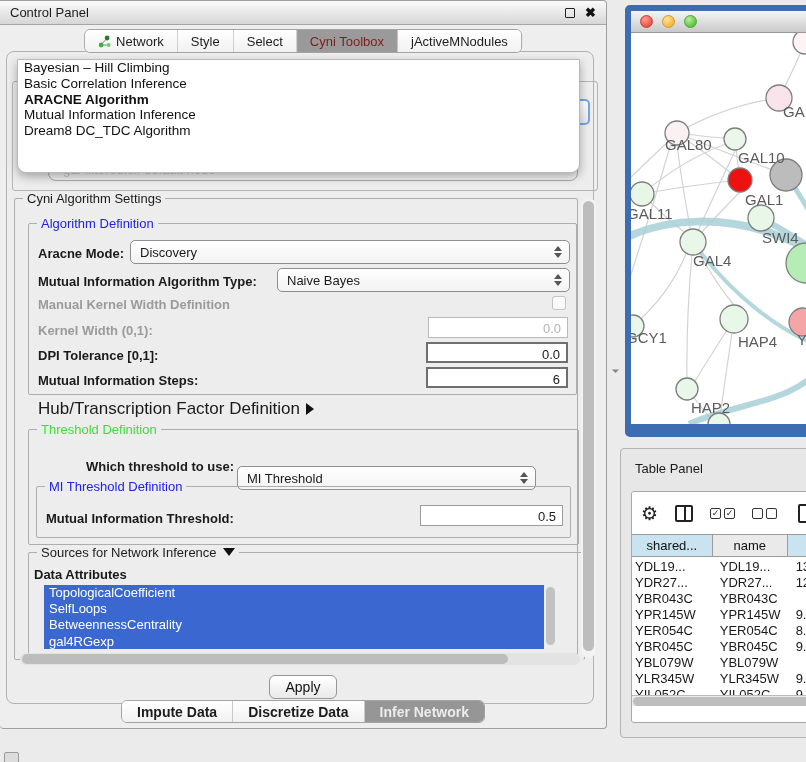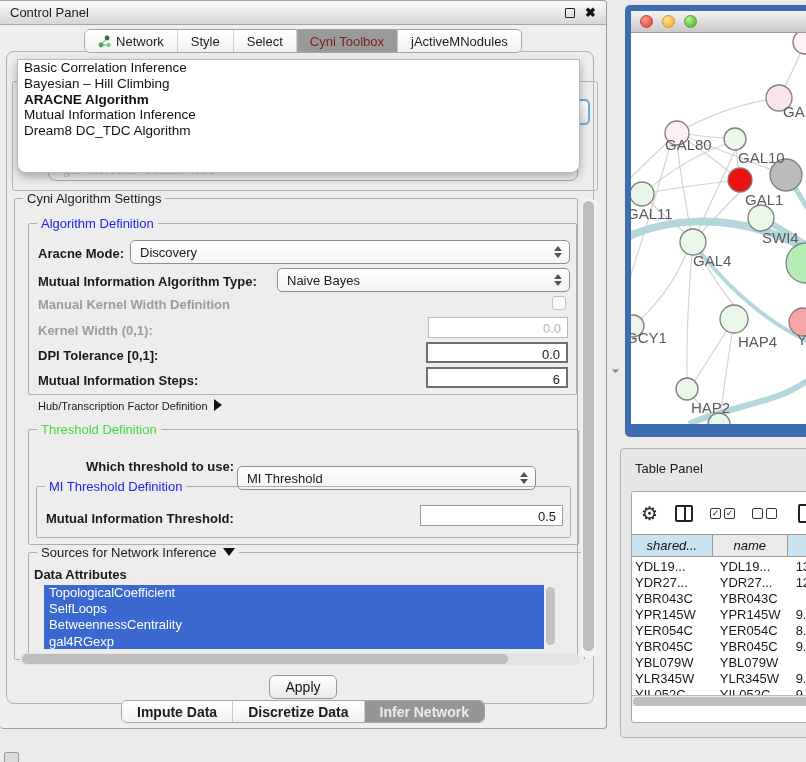--- a/index.html
+++ b/index.html
@@ -115,21 +115,21 @@
         border:1px solid #a8a8a8; border-radius:3px; overflow:hidden; }
   .tp-toolbar { height:42px; display:flex; align-items:center; gap:17px; padding-left:9px; background:#fff; }
   .gear-icon { font-size:19px; color:#222; line-height:1; }
   .col-icon { width:18px; height:17px; border:2px solid #222; border-radius:2px; position:relative; }
   .col-icon:before { content:""; position:absolute; left:50%; top:0; bottom:0; width:2px; background:#222; }
   .cb-pair { display:flex; gap:3px; }
   .cb { width:11px; height:11px; border:1.5px solid #333; border-radius:2px; font-size:9px; line-height:9px; text-align:center; color:#222;}
   .doc-icon { width:15px; height:19px; border:2px solid #222; border-radius:2px; margin-left:4px;}
   .tp-table { border-top:1px solid #9c9c9c; }
   .tp-head { display:flex; height:22px; border-bottom:1px solid #9c9c9c; }
-  .th { font-size:13px; display:flex; align-items:center; justify-content:center; border-right:1px solid #9c9c9c; color:#111;font-style:italic;}
+  .th { font-size:13px; display:flex; align-items:center; justify-content:center; border-right:1px solid #9c9c9c; color:#111;}
   .th.c1 { width:82px; background:#c9e3f1; }
   .th.c2 { width:76px; background:#eaeaea; }
   .th.c3 { width:48px; background:#c9e3f1; }
   .tp-rows { height:138px; overflow:hidden; padding-top:2px; }
   .tr { display:flex; height:16px; font-size:13px; }
   .td { white-space:nowrap; overflow:hidden; }
   .td.c1 { width:82px; padding-left:3px; }
   .td.c2 { width:76px; padding-left:7px; }
   .td.c3 { width:48px; padding-left:8px; }
   .tp-hscroll { height:11px; background:#ececec; border-top:1px solid #bbb; position:relative;}
@@ -179,22 +179,22 @@
   </div>
 
   <div class="main-box"></div>
 
   <div class="frag-group"></div>
   <div class="frag-combo-arrow"></div>
   <div class="frag-combo-bottom">gal-filtered.sif default node</div>
 
   <div class="popup">
     <div>
+        <div class="dd-item">Bayesian – Hill Climbing</div>
         <div class="dd-item">Basic Correlation Inference</div>
-        <div class="dd-item">Bayesian – Hill Climbing</div>
         <div class="dd-item sel">ARACNE Algorithm</div>
         <div class="dd-item">Mutual Information Inference</div>
         <div class="dd-item">Dream8 DC_TDC Algorithm</div>
       </div>
   </div>
 
   <div class="group" style="left:14px; top:197px; width:564px; height:462px; border-radius:2px;">
     <span class="group-title t-black">Cyni Algorithm Settings</span>
   </div>
 
@@ -224,21 +224,21 @@
 
   <span class="lbl dis" style="left:38px; top:322px;">Kernel Width (0,1):</span>
   <div class="field dis" style="left:428px; top:316px; width:140px;">0.0</div>
 
   <span class="lbl" style="left:38px; top:347px;">DPI Tolerance [0,1]:</span>
   <div class="field strong" style="left:426px; top:341px; width:142px;">0.0</div>
 
   <span class="lbl" style="left:38px; top:372px;">Mutual Information Steps:</span>
   <div class="field strong" style="left:426px; top:366px; width:142px;">6</div>
 
-  <span class="lbl" style="left:38px; top:398px; font-weight:normal; font-size:11px;"><span>Hub/Transcription Factor Definition</span><span class="tri-right"></span></span>
+  <span class="lbl" style="left:38px; top:398px; font-weight:normal; font-size:17px;"><span>Hub/Transcription Factor Definition</span><span class="tri-right"></span></span>
 
   <div class="group" style="left:28px; top:428px; width:551px; height:116px;">
     <span class="group-title t-green">Threshold Definition</span>
   </div>
   <span class="lbl" style="left:86px; top:458px;">Which threshold to use:</span>
   <div class="combo" style="left:237px; top:452px; width:299px;margin-top:13px;">
     <span>MI Threshold</span>
     <span class="stepper">
         <i class="up"></i>
         <i class="dn"></i>

